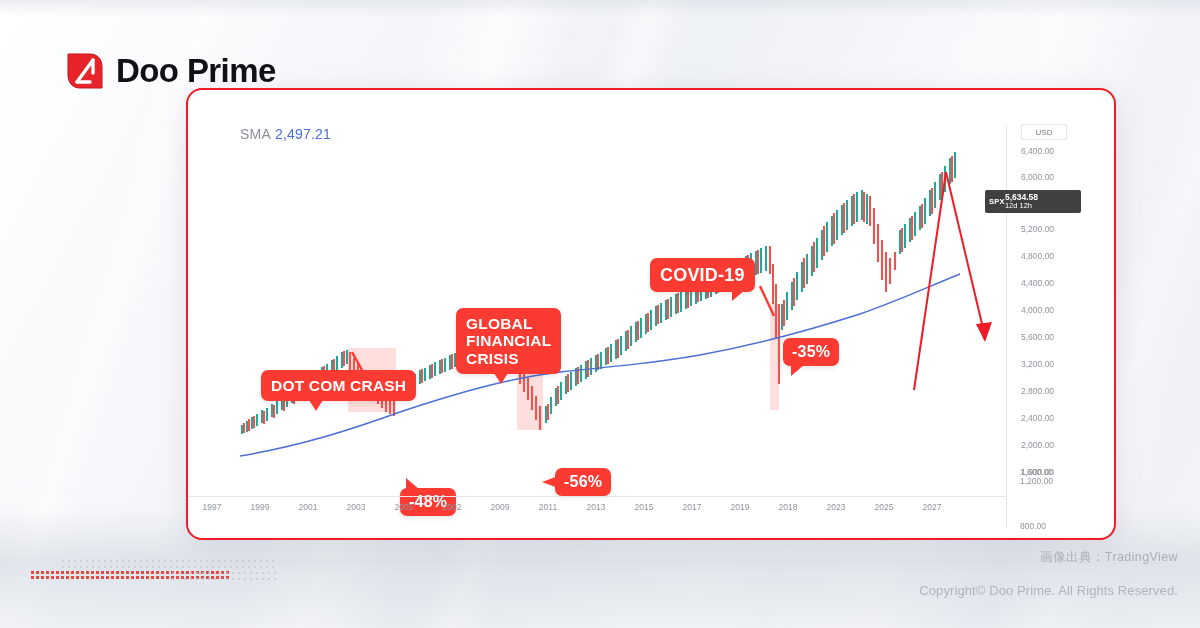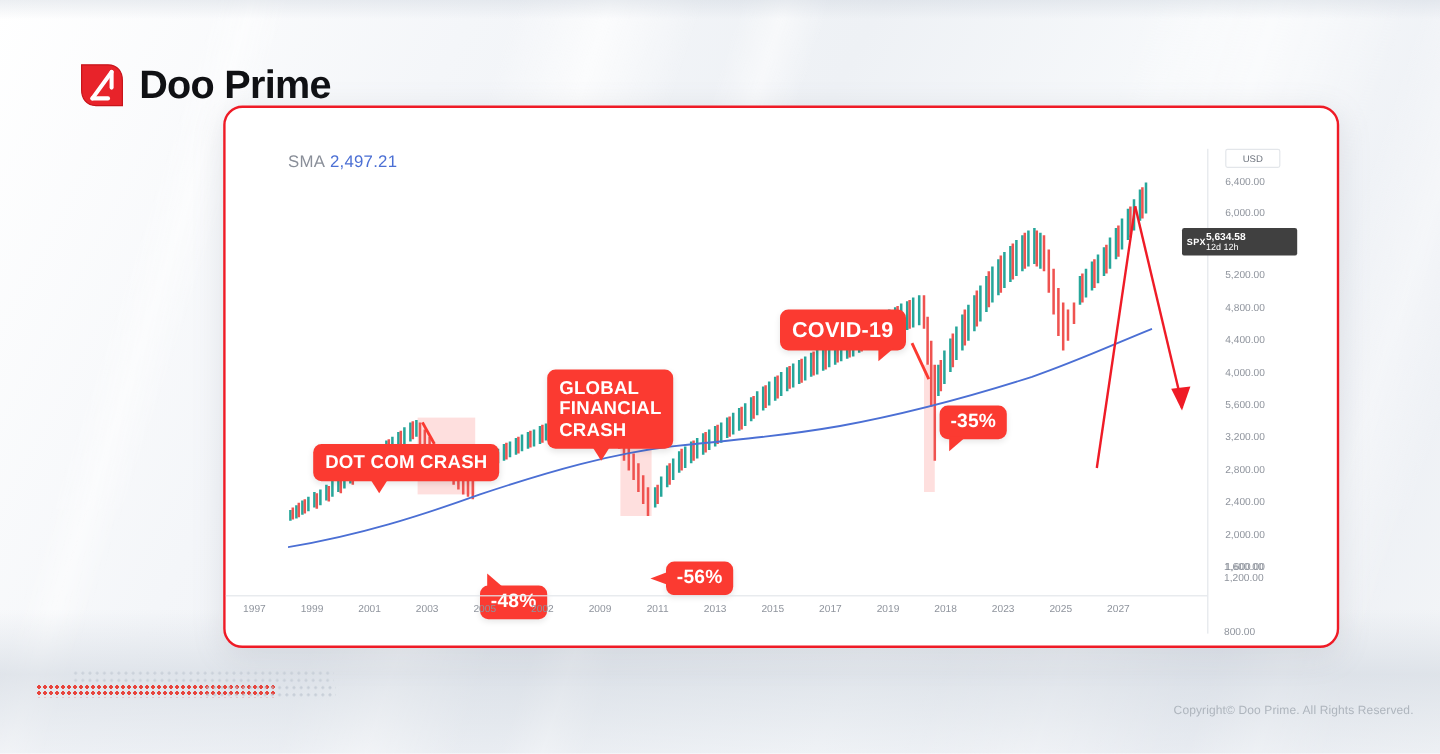--- a/index.html
+++ b/index.html
@@ -112,21 +112,21 @@
   .p48{ left:212px; top:398px; }
   .p48 .tail{ left:6px; top:-10px; border-right:14px solid transparent; border-bottom:12px solid #fb3a31; }
   .p56{ left:367px; top:378px;text-align:right; }
   .p56 .tail{ left:-13px; top:8px; border-top:6px solid transparent; border-bottom:6px solid transparent; border-right:16px solid #fb3a31; }
   .p35{ left:595px; top:248px; }
   .p35 .tail{ left:8px; bottom:-10px; border-right:14px solid transparent; border-top:12px solid #fb3a31; }
 
   
   .foot{ position:absolute; right:22px; bottom:30px; text-align:right; }
   .foot .src{ font-size:12.5px; color:#a9b0b9; letter-spacing:.4px; }
-  .foot .cr{ font-size:10px; color:#aeb5bd; margin-top:1px; letter-spacing:.1px;text-align:right; }
+  .foot .cr{ font-size:13px; color:#aeb5bd; margin-top:17px; letter-spacing:.1px;text-align:right; }
 
   
   .deco{ position:absolute; left:22px; bottom:36px; width:260px; height:34px; }
   .deco .row{ position:absolute; height:11px; }
   .dots-grey{
     background-image:radial-gradient(circle, #b9c2cd 1.1px, transparent 1.3px);
     background-size:6px 6px;
   }
   .dots-red{
     background-image:radial-gradient(circle, #e8443c 1.4px, transparent 1.6px);
@@ -267,21 +267,21 @@
   </div>
 
   <div class="callout co-dot">
     <span>DOT COM CRASH</span>
     <span class="tail"></span>
   </div>
 
   <div class="callout co-gfc">
     <div>GLOBAL</div>
     <div>FINANCIAL</div>
-    <div>CRASH</div>
+    <div>CRISIS</div>
     <span class="tail"></span>
   </div>
 
   <div class="callout co-cov">
     <span>COVID-19</span>
     <span class="tail"></span>
   </div>
 
   <div class="pct p48">
     <span>-48%</span>
@@ -352,14 +352,15 @@
   </div>
 </div>
 
 <div class="deco">
   <div class="row dots-grey d1"></div>
   <div class="row dots-red  d2"></div>
   <div class="row dots-grey d3"></div>
 </div>
 
 <div class="foot">
+  <div class="src">画像出典：TradingView</div>
   <div class="cr">Copyright© Doo Prime. All Rights Reserved.</div>
 </div>
 
 </body></html>

